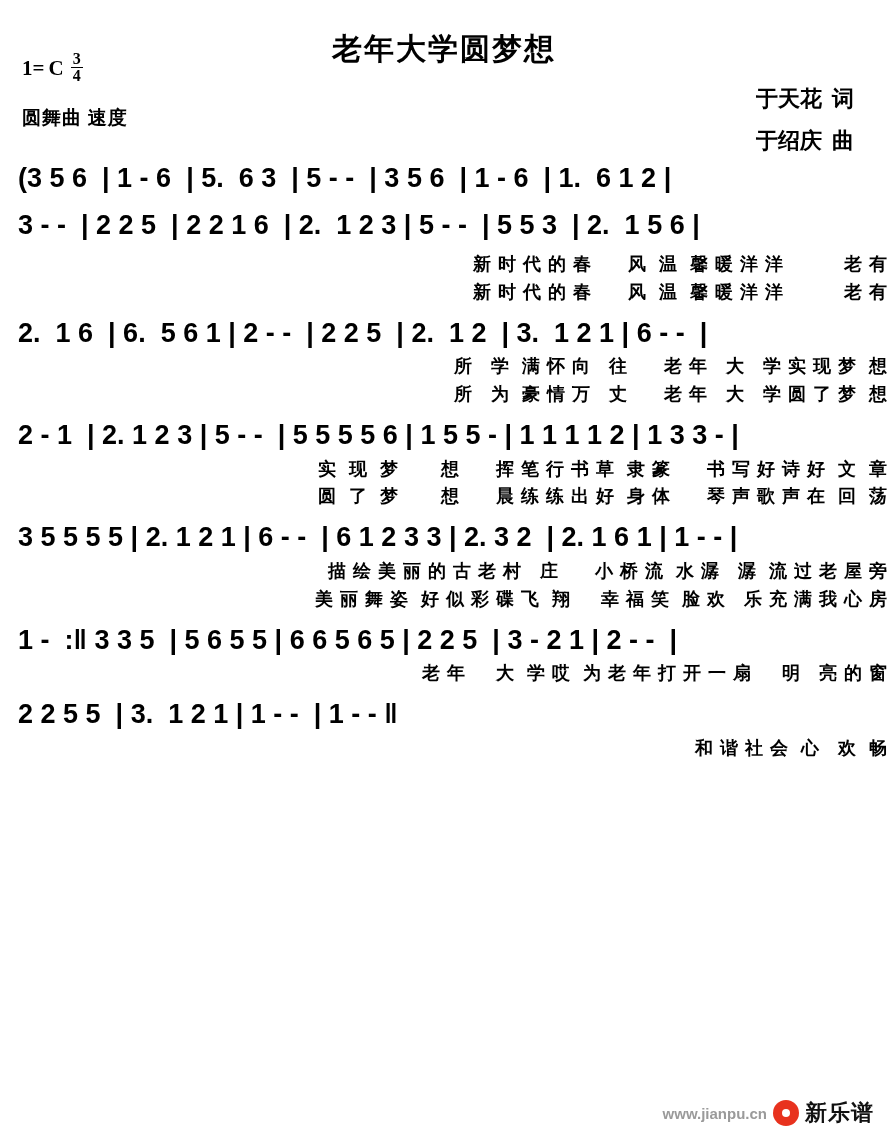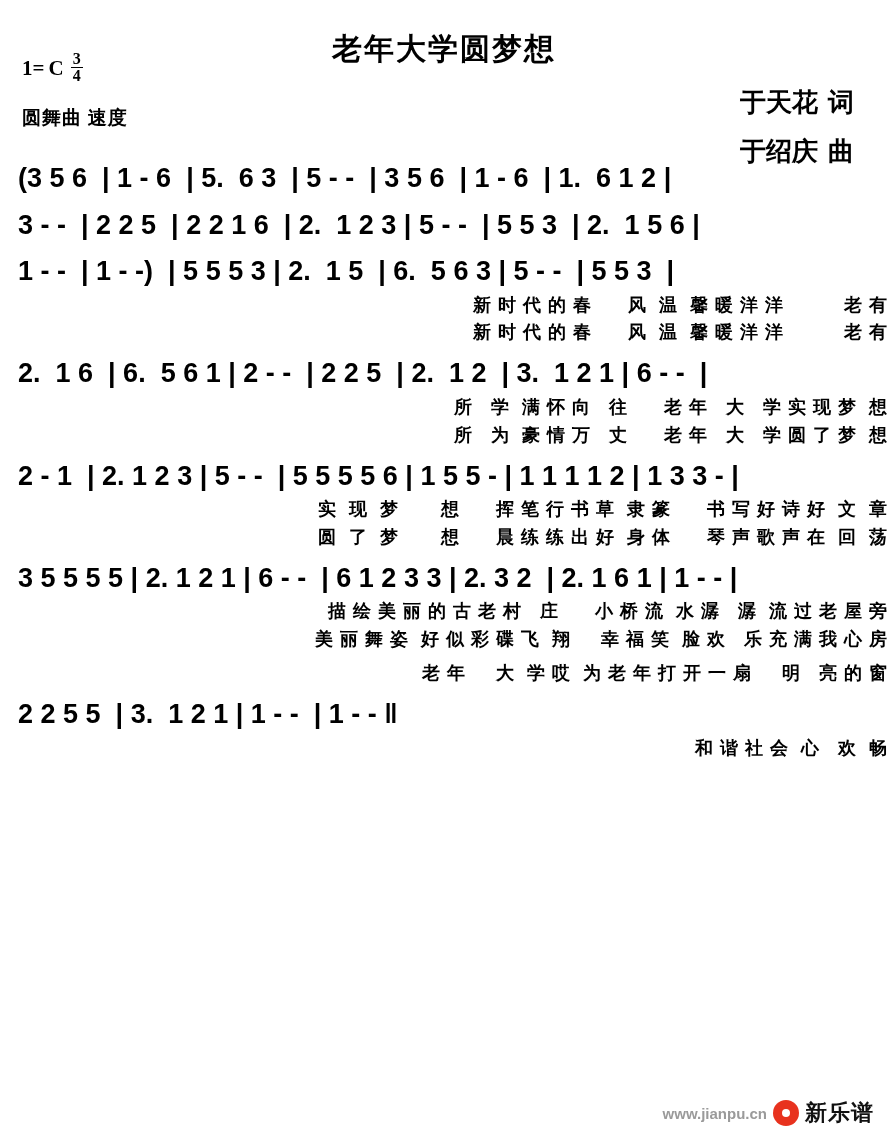--- a/index.html
+++ b/index.html
@@ -56,21 +56,21 @@
   .tempo-line {
     margin-top: 20px;
     font-size: 19px;
     font-weight: bold;
     letter-spacing: 1px;
   }
   .header-right {
     position: absolute;
     right: 34px;
     top: 78px;
-    font-size: 26px;
+    font-size: 22px;
     font-weight: bold;
     text-align: left;
     line-height: 1.9;
   }
   .header-right div span.gap { display: inline-block; width: 10px; }
 
   .systems {
     position: absolute;
     top: 158px;
     left: 0;
@@ -168,21 +168,20 @@
 
     <div class="system">
       <div class="notes-row">(3 5 6  | 1 - 6  | 5.  6 3  | 5 - -  | 3 5 6  | 1 - 6  | 1.  6 1 2 |</div>
     </div>
 
     <div class="system">
       <div class="notes-row">3 - -  | 2 2 5  | 2 2 1 6  | 2.  1 2 3 | 5 - -  | 5 5 3  | 2.  1 5 6 |</div>
     </div>
 
     <div class="system">
-      <div class="notes-row">1 - -  | 1 - -)  | 5 5 5 3 | 2.  1 5  | 6.  5 6 3 | 5 - -  | 5 5 3  |</div>
       <div class="lyric-row">          新 时 代 的 春      风  温  馨 暖 洋 洋          老 有</div>
       <div class="lyric-row">          新 时 代 的 春      风  温  馨 暖 洋 洋          老 有</div>
     </div>
 
     <div class="system">
       <div class="notes-row">2.  1 6  | 6.  5 6 1 | 2 - -  | 2 2 5  | 2.  1 2  | 3.  1 2 1 | 6 - -  |</div>
       <div class="lyric-row">所   学  满 怀 向   往      老 年   大   学 实 现 梦  想</div>
       <div class="lyric-row">所   为  豪 情 万   丈      老 年   大   学 圆 了 梦  想</div>
     </div>
 
@@ -192,20 +191,21 @@
       <div class="lyric-row">圆  了  梦       想      晨 练 练 出 好  身 体      琴 声 歌 声 在  回  荡</div>
     </div>
 
     <div class="system">
       <div class="notes-row">3 5 5 5 5 | 2. 1 2 1 | 6 - -  | 6 1 2 3 3 | 2. 3 2  | 2. 1 6 1 | 1 - - |</div>
       <div class="lyric-row">描 绘 美 丽 的 古 老 村   庄      小 桥 流  水 潺   潺  流 过 老 屋 旁</div>
       <div class="lyric-row">美 丽 舞 姿  好 似 彩 碟 飞  翔     幸 福 笑  脸 欢   乐 充 满 我 心 房</div>
     </div>
 
     <div class="system">
+      <div class="notes-row">1 -  :‖ 3 3 5  | 5 6 5 5 | 6 6 5 6 5 | 2 2 5  | 3 - 2 1 | 2 - -  |</div>
       <div class="lyric-row">         老 年     大  学 哎  为 老 年 打 开 一 扇     明   亮 的 窗</div>
     </div>
 
 
     <div class="system">
       <div class="notes-row">2 2 5 5  | 3.  1 2 1 | 1 - -  | 1 - - ‖</div>
       <div class="lyric-row">和 谐 社 会  心   欢  畅</div>
     </div>
 
   </div>

